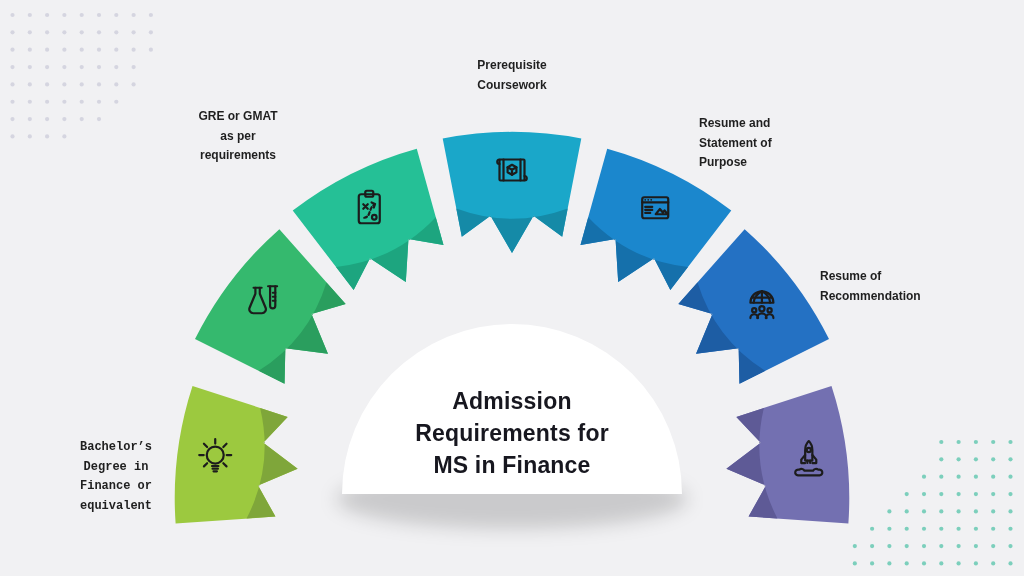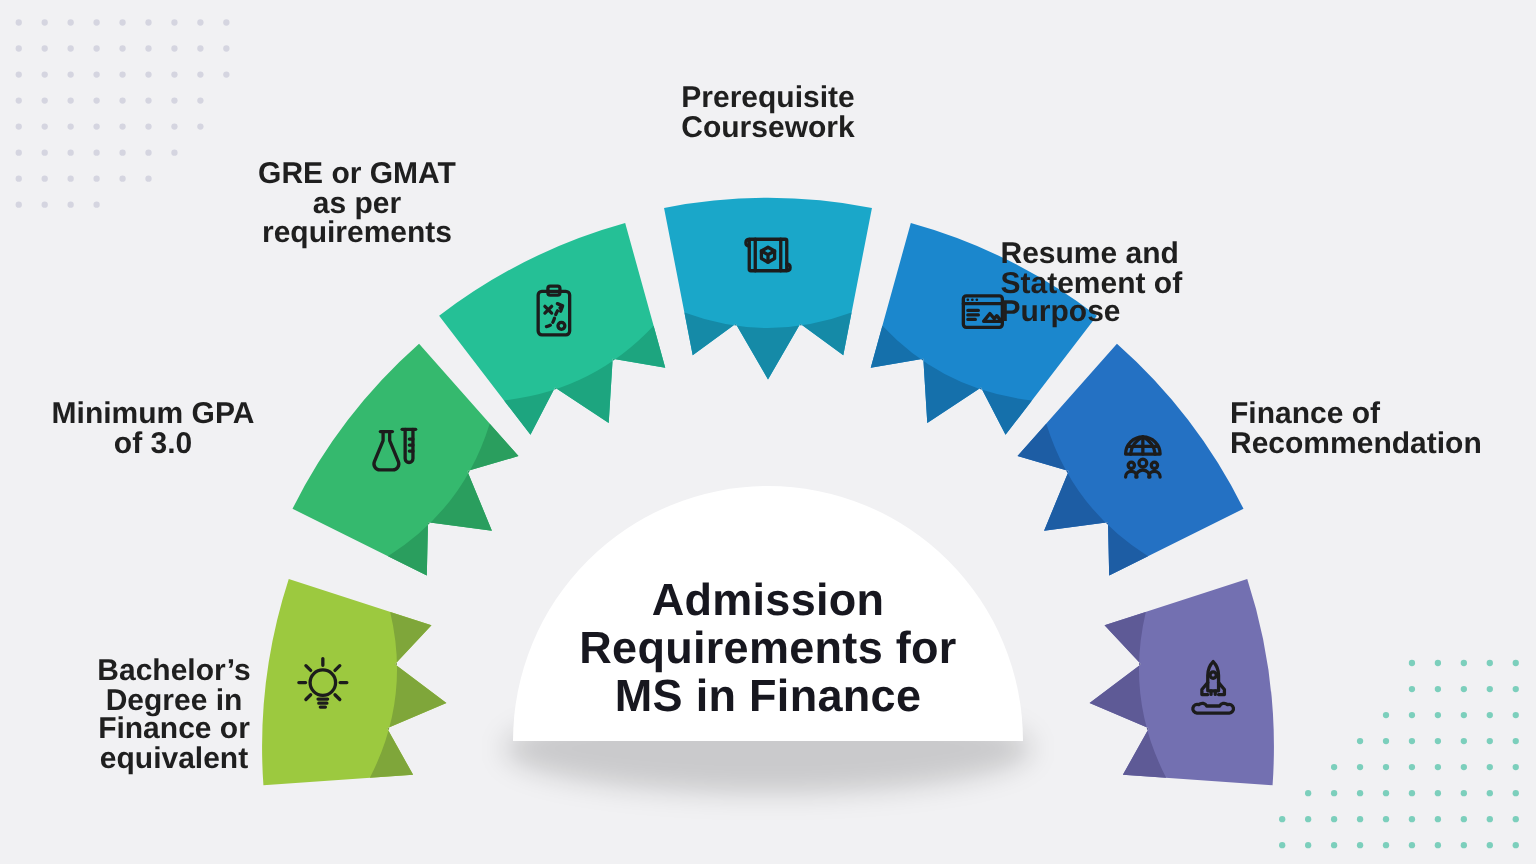--- a/index.html
+++ b/index.html
@@ -4,29 +4,29 @@
 <style>
   html,body{margin:0;padding:0;}
   .stage{
     position:relative;width:1024px;height:576px;overflow:hidden;
     background:#f1f1f3;
     font-family:"Liberation Sans","DejaVu Sans",sans-serif;
   }
   .stage svg.diagram{position:absolute;left:0;top:0;}
   .label{
     position:absolute;
-    font-size:20px;line-height:19.5px;font-weight:700;color:#1f1f1f;
+    font-size:12px;line-height:19.5px;font-weight:700;color:#1f1f1f;
     white-space:pre-line;
   }
   .label.align-right{text-align:center;}
   .label.align-center{text-align:center;}
   .label.align-left{text-align:left;}
   .center-title{
     position:absolute;left:362px;top:385px;width:300px;
-    text-align:center;font-size:30px;line-height:32px;font-weight:700;
+    text-align:center;font-size:23px;line-height:32px;font-weight:700;
     color:#17171f;white-space:pre-line;letter-spacing:.2px;
   }
   .icon-stroke path,.icon-stroke rect,.icon-stroke circle{
     fill:none;stroke:#1c1c1c;stroke-width:2.2;stroke-linecap:round;stroke-linejoin:round;
   }
   .icon-stroke .fd{fill:#1c1c1c;stroke:none;}
 </style>
 </head>
 <body>
 
@@ -257,29 +257,27 @@
     </g>
 
     <ellipse cx="512" cy="499" rx="176" ry="30" fill="#000" fill-opacity="0.16" filter="url(#soft)"></ellipse>
     <path id="dome" d="M 342 494 A 170 170 0 0 1 682 494 Z" fill="#ffffff"></path>
   </svg>
 
   <div class="center-title">Admission
 Requirements for
 MS in Finance</div>
 
-  <div class="label align-center" style="left:36px;top:438px;width:160px;">Bachelor’s
+  <div class="label align-center" style="left:36px;top:438px;width:160px;font-family:Liberation Mono, monospace;">Bachelor’s
 Degree in
 Finance or
 equivalent</div>
-  <div class="label align-right" style="left:22px;top:267px;width:160px;">Minimum GPA
-of 3.0</div>
   <div class="label align-right" style="left:158px;top:107px;width:160px;">GRE or GMAT
 as per
 requirements</div>
   <div class="label align-center" style="left:412px;top:56px;width:200px;">Prerequisite
 Coursework</div>
-  <div class="label align-left" style="left:667px;top:114px;width:170px;margin-top:46px;">Resume and
+  <div class="label align-left" style="left:699px;top:114px;width:170px;">Resume and
 Statement of
 Purpose</div>
-  <div class="label align-left" style="left:820px;top:267px;width:195px;">Finance of
+  <div class="label align-left" style="left:820px;top:267px;width:195px;">Resume of
 Recommendation</div>
 </div>
 
 </body></html>

